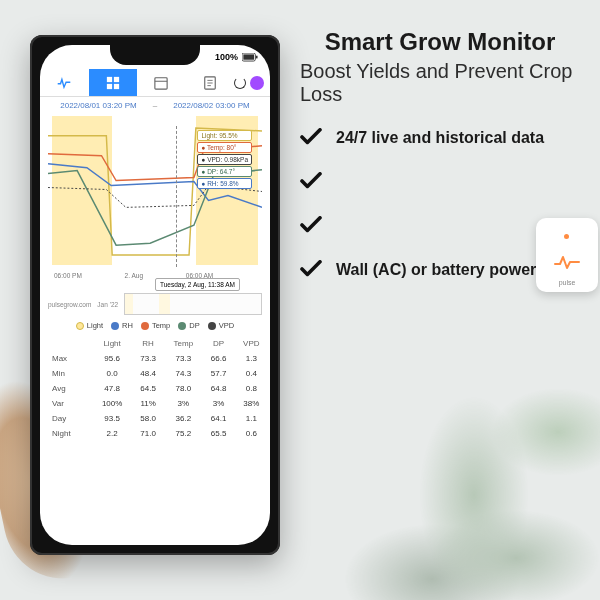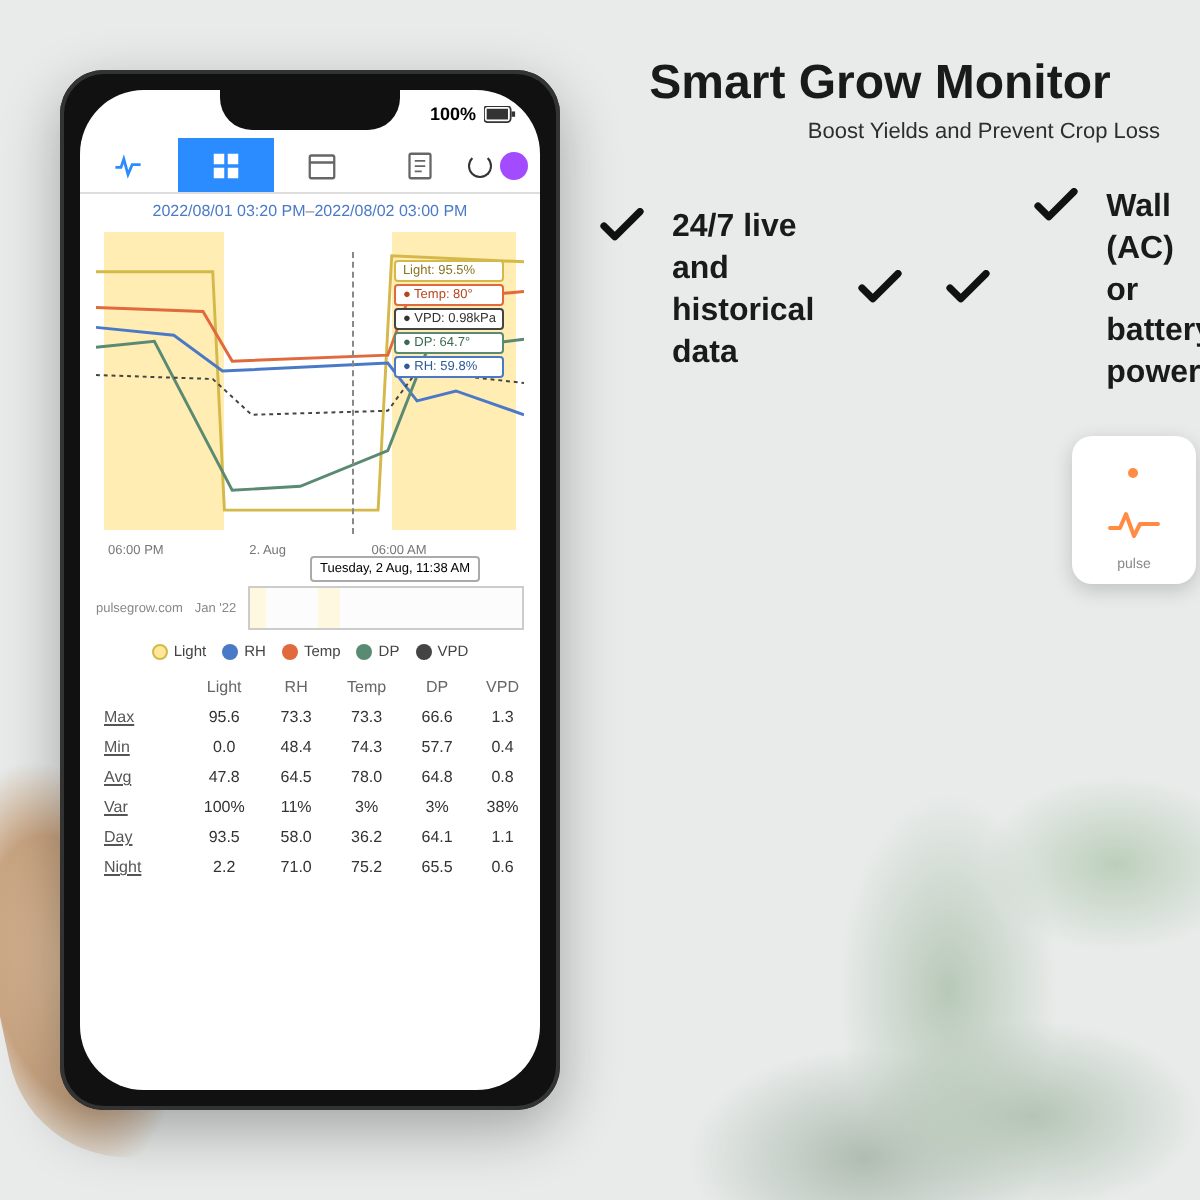--- a/index.html
+++ b/index.html
@@ -23,21 +23,21 @@
       radial-gradient(ellipse 120px 80px at 90% 60%, #598f50 0%, transparent 55%),
       radial-gradient(ellipse 160px 100px at 60% 95%, #2f5230 0%, transparent 55%);
   }
 
   
   .phone {
     position: absolute;
     left: 30px; top: 35px;
     width: 250px; height: 520px;
     background: #111;
-    border-radius: 22px;
+    border-radius: 12px;
     padding: 10px;
     box-shadow: 0 10px 30px rgba(0,0,0,.3), inset 0 0 0 2px #333;
   }
   .notch {
     position: absolute;
     top: 8px; left: 50%;
     transform: translateX(-50%);
     width: 90px; height: 22px;
     background: #111;
     border-radius: 0 0 16px 16px;
@@ -91,21 +91,21 @@
   .refresh-ico { border: 1.5px solid #333; border-radius: 50%; width: 12px; height: 12px; border-top-color: transparent; }
   .chat-ico { width: 14px; height: 14px; background: #a24bff; border-radius: 50%; position: relative; }
   .chat-ico::after { content:""; position:absolute; bottom:-2px; right:2px; border:3px solid transparent; border-top-color:#a24bff; }
 
   
   .date-range {
     padding: 4px 10px;
     font-size: 8px;
     color: #4a7ac7;
     display: flex;
-    gap: 0;
+    gap: 16px;
     justify-content: center;
   }
   .date-range .dash { color: #888; }
 
   
   .chart {
     height: 175px;
     position: relative;
     margin: 2px 8px;
   }
@@ -210,46 +210,44 @@
     text-align: center;
   }
   table.stats th {
     color: #666;
     font-weight: 500;
   }
   table.stats td:first-child, table.stats th:first-child {
     text-align: left;
     padding-left: 10px;
     color: #555;
-    text-decoration: underline;
   }
 
   
   .marketing {
     position: absolute;
     left: 300px; top: 28px; right: 20px;
   }
   .marketing h1 {
     font-size: 24px;
     font-weight: 700;
     color: #1a1a1a;
     text-align: center;
   }
   .marketing .sub {
-    font-size: 11px;
+    font-size: 20px;
     color: #2d2d2d;
-    text-align: right;
+    text-align: left;
     margin-top: 4px;
     margin-bottom: 22px;
   }
   .features {
     display: flex;
-    flex-direction: row;
+    flex-direction: column;
     gap: 22px;
-    align-items: center;
   }
   .feature {
     display: flex;
     align-items: flex-start;
     gap: 14px;
     font-size: 16px;
     font-weight: 700;
     color: #1a1a1a;
     line-height: 1.3;
   }

